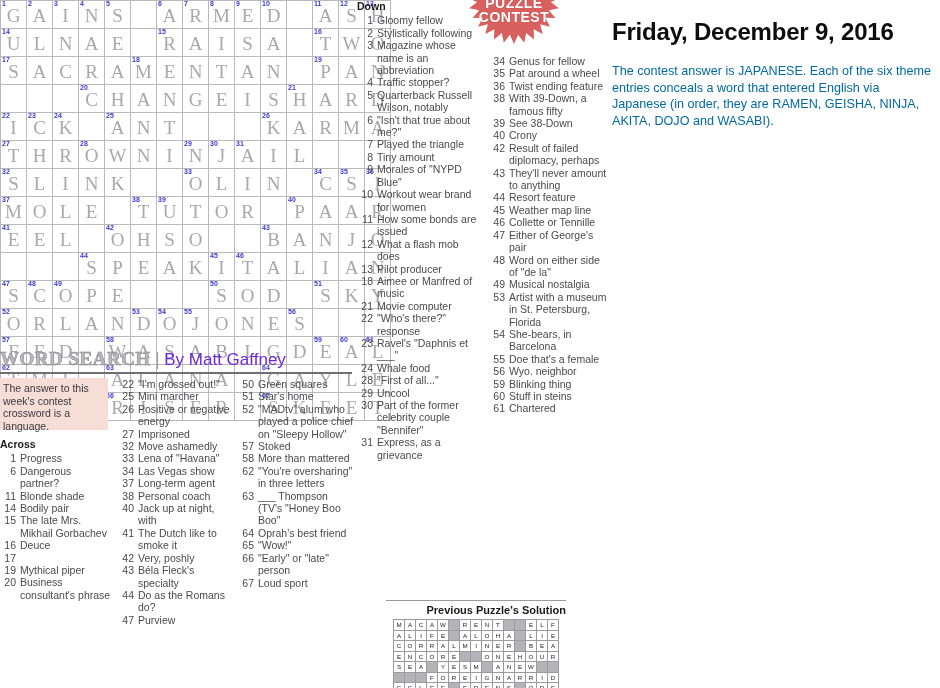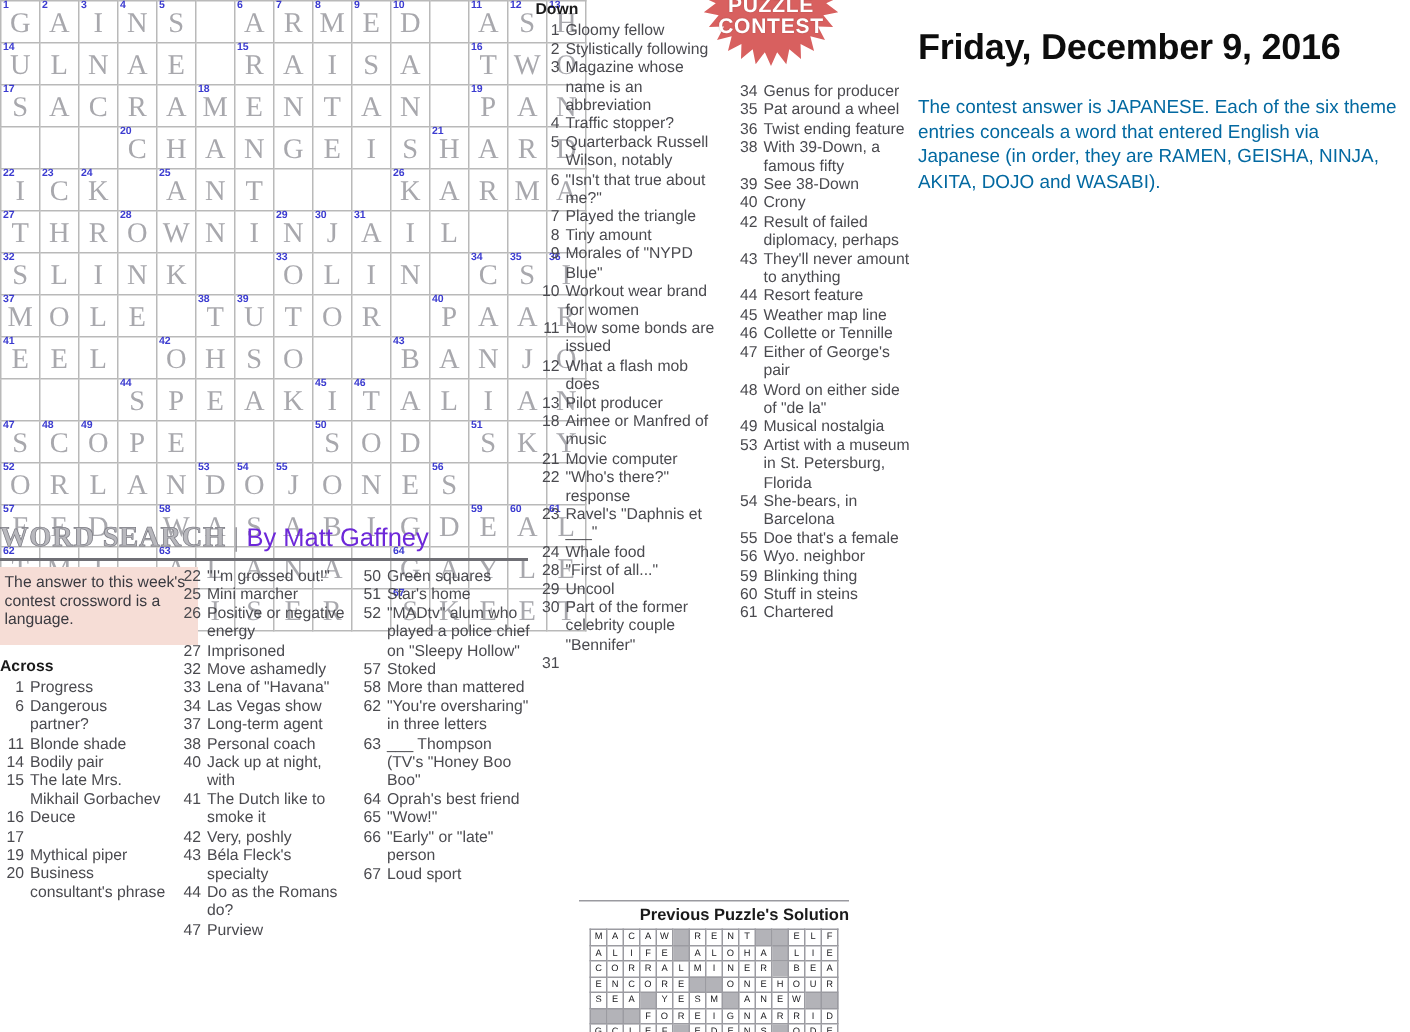--- a/index.html
+++ b/index.html
@@ -128,21 +128,21 @@
     font-size:17px;color:#6d28d9;
   }
   #rule-under{
     position:absolute;left:0;top:372px;width:352px;
     height:2px;background:#6f6f75;
   }
 
   
   #contest-note{
     position:absolute;left:0;top:378px;
-    width:132px;height:52px;
+    width:108px;height:52px;
     background:#f6ddd6;
     font-size:10.5px;line-height:12.6px;
     color:#3a3a40;
     padding:4px 4px 4px 3px;
     box-sizing:border-box;
   }
 
   
   #across-col-1{
     position:absolute;left:0;top:438px;width:112px;
@@ -984,29 +984,30 @@
       <div class="clue">
         <span class="cn">29</span>
         <span class="ct">Uncool</span>
       </div>
       <div class="clue">
         <span class="cn">30</span>
         <span class="ct">Part of the former celebrity couple "Bennifer"</span>
       </div>
       <div class="clue">
         <span class="cn">31</span>
+        <span class="ct">Express, as a grievance</span>
       </div>
     </div>
 </div>
 
 <div id="down-col-2" class="downcol">
   <div id="down-list-2">
       <div class="clue">
         <span class="cn">34</span>
-        <span class="ct">Genus for producer</span>
+        <span class="ct">Genus for fellow</span>
       </div>
       <div class="clue">
         <span class="cn">35</span>
         <span class="ct">Pat around a wheel</span>
       </div>
       <div class="clue">
         <span class="cn">36</span>
         <span class="ct">Twist ending feature</span>
       </div>
       <div class="clue">

